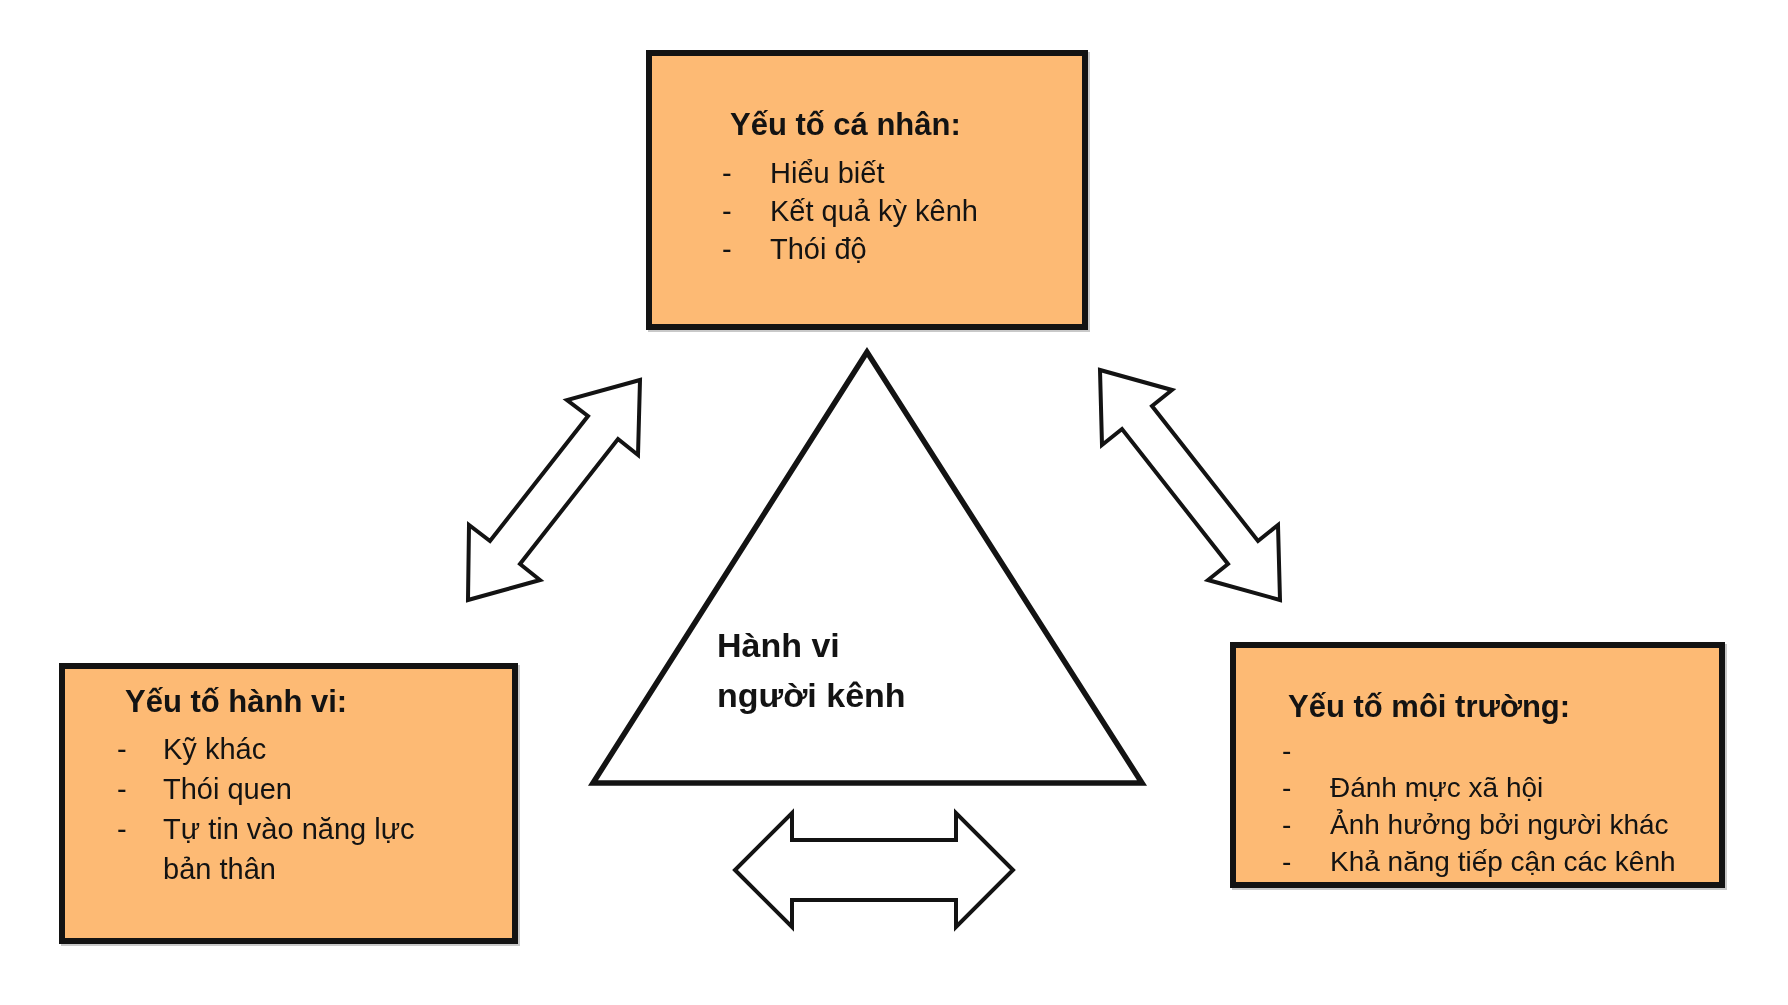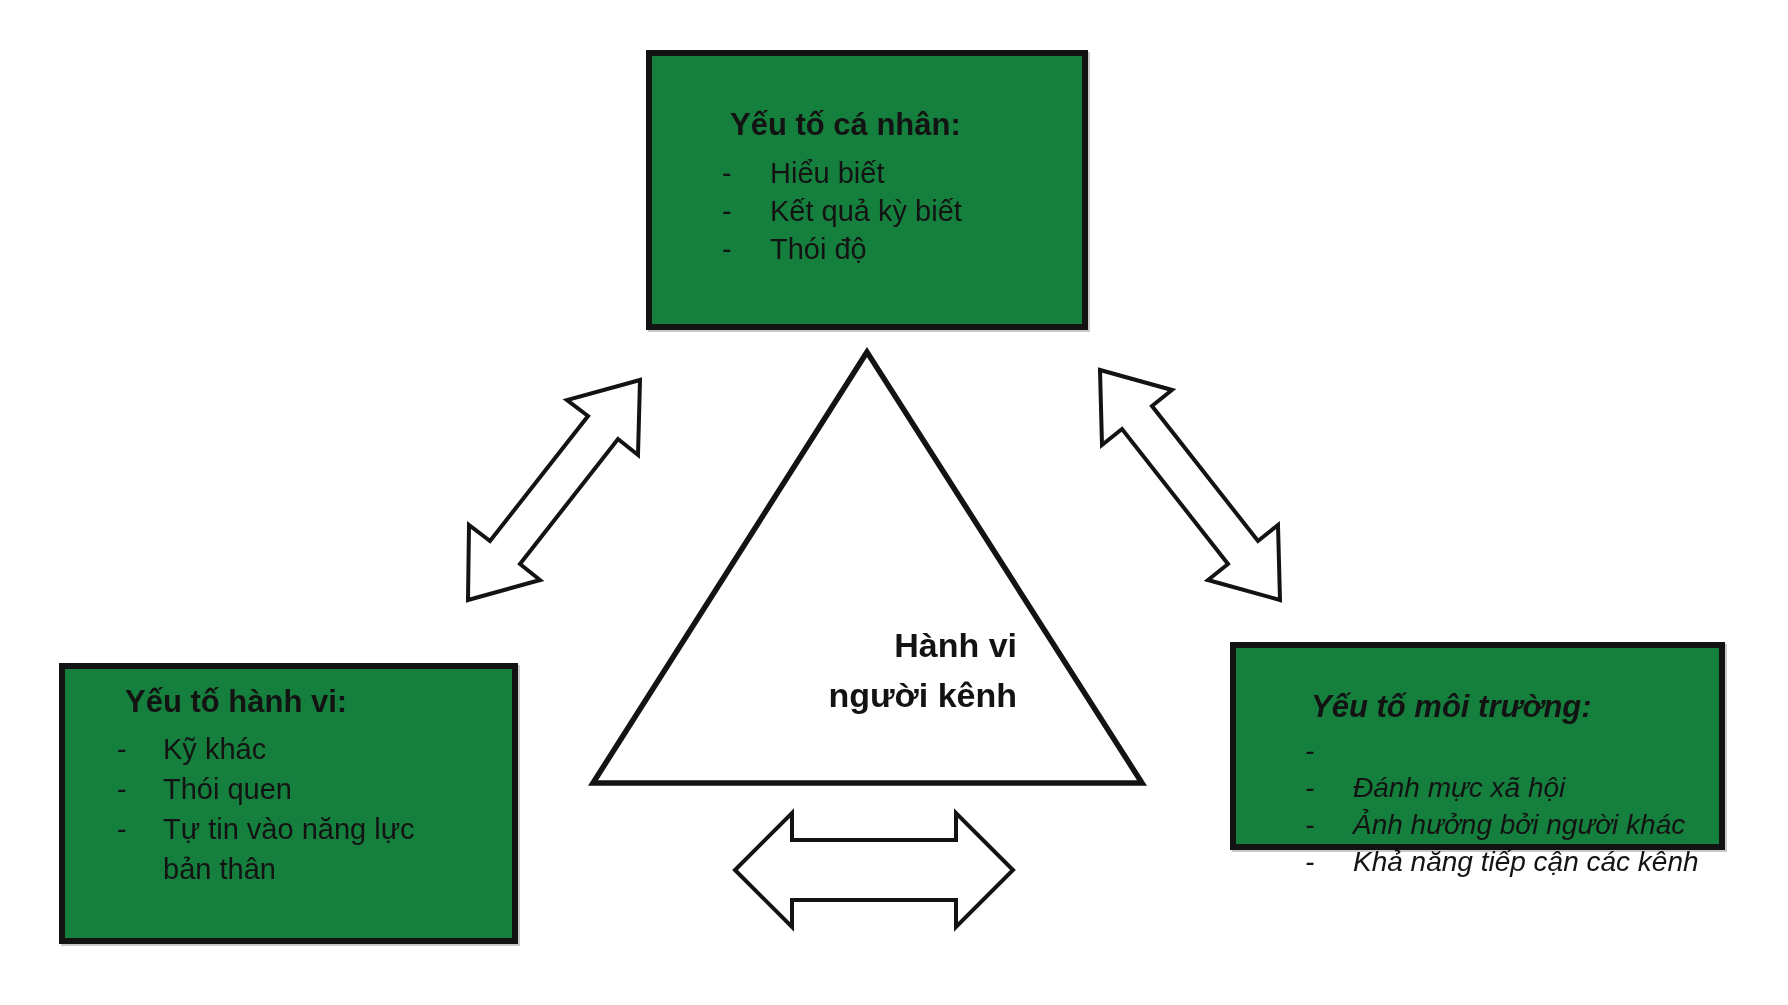--- a/index.html
+++ b/index.html
@@ -15,21 +15,21 @@
     font-family:"Liberation Sans", sans-serif;
     color:var(--ink);
   }
   #shapes{position:absolute;left:0;top:0;width:1788px;height:1005px;}
   .shape{fill:#ffffff;stroke:var(--ink);}
   .tri{stroke-width:5.5;stroke-linejoin:miter;}
   .arr{stroke-width:4;stroke-linejoin:miter;}
 
   .box{
     position:absolute;
-    background:#15803d;
+    background:#fdba74;
     border:6px solid var(--ink);
     box-sizing:border-box;
     box-shadow:2px 2px 0 #c9c9c9;
   }
   .box-title{
     font-weight:bold;
     margin:0 0 4px 8px;
   }
   .box-list{
     list-style:none;
@@ -45,30 +45,30 @@
   .box-personal .dash{width:48px;}
 
   
   .box-behavioral{left:59px;top:663px;width:459px;height:281px;padding:12px 12px 0 52px;}
   .box-behavioral .box-title{font-size:31px;line-height:42px;margin-bottom:6px;}
   .box-behavioral .box-list{font-size:29px;line-height:40px;}
   .box-behavioral .dash{width:46px;}
   .box-behavioral .txt{max-width:280px;}
 
   
-  .box-environmental{left:1230px;top:642px;width:495px;height:208px;padding:38px 8px 0 69px;font-style:italic;}
+  .box-environmental{left:1230px;top:642px;width:495px;height:246px;padding:38px 8px 0 46px;}
   .box-environmental .box-title{font-size:31px;line-height:42px;margin-left:6px;}
   .box-environmental .box-list{margin-top:2px;font-size:28px;line-height:37px;}
   .box-environmental .dash{width:48px;}
 
   
   .center-label{
     position:absolute;
     left:717px;top:620px;width:300px;
-    text-align:right;
+    text-align:left;
     font-weight:bold;
     font-size:34px;line-height:50px;
   }
 </style>
 </head>
 <body>
 
 <div id="canvas">
 
   <svg id="shapes" width="1788" height="1005" viewBox="0 0 1788 1005" xmlns="http://www.w3.org/2000/svg">
@@ -80,21 +80,21 @@
 
   <div class="box box-personal">
     <div class="box-title">Yếu tố cá nhân:</div>
     <ul class="box-list">
       <li class="row">
         <span class="dash">-</span>
         <span class="txt">Hiểu biết</span>
       </li>
       <li class="row">
         <span class="dash">-</span>
-        <span class="txt">Kết quả kỳ biết</span>
+        <span class="txt">Kết quả kỳ kênh</span>
       </li>
       <li class="row">
         <span class="dash">-</span>
         <span class="txt">Thói độ</span>
       </li>
     </ul>
   </div>
 
   <div class="box box-behavioral">
     <div class="box-title">Yếu tố hành vi:</div>

